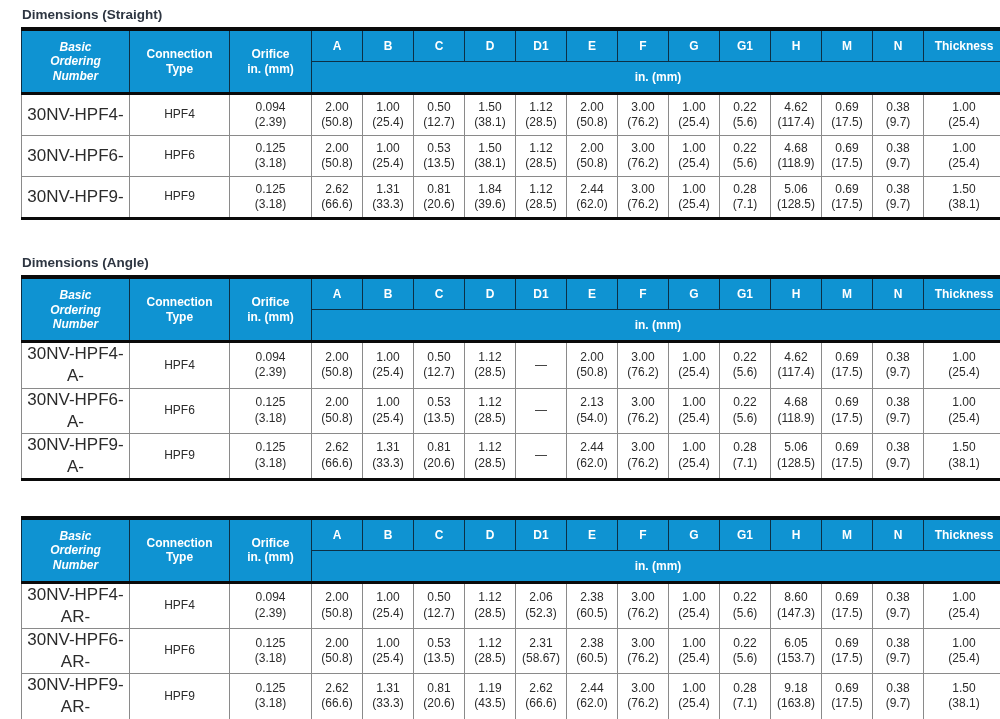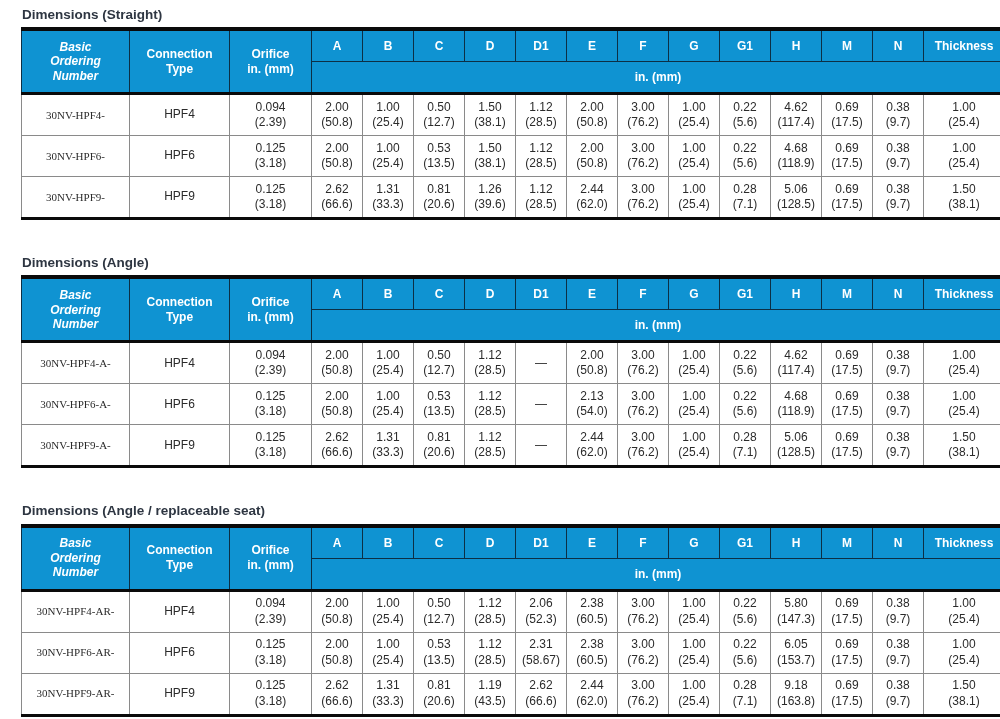--- a/index.html
+++ b/index.html
@@ -70,21 +70,21 @@
     height: 40px;
     border: 1px solid #8a8a8a;
     text-align: center;
     vertical-align: middle;
     font-size: 12px;
     line-height: 1.3;
     color: #2b2b2b;
     white-space: pre-line;
     padding: 0 1px;
   }
-  tbody td.td-bon { font-size: 11px; font-family: Liberation Serif, serif; }
+  tbody td.td-bon { font-size: 17px; }
 </style>
 </head>
 <body>
 
 <div class="page">
   <div>
   <section class="tbl-block">
     <h3 class="tbl-title">Dimensions (Straight)</h3>
     <table class="dim-table">
       <thead>
@@ -183,21 +183,21 @@
               <td class="td-bon">30NV-HPF9-</td>
               <td class="td-conn">HPF9</td>
               <td class="td-val">0.125
 (3.18)</td>
               <td class="td-val">2.62
 (66.6)</td>
               <td class="td-val">1.31
 (33.3)</td>
               <td class="td-val">0.81
 (20.6)</td>
-              <td class="td-val">1.26
+              <td class="td-val">1.84
 (39.6)</td>
               <td class="td-val">1.12
 (28.5)</td>
               <td class="td-val">2.44
 (62.0)</td>
               <td class="td-val">3.00
 (76.2)</td>
               <td class="td-val">1.00
 (25.4)</td>
               <td class="td-val">0.28
@@ -337,21 +337,20 @@
               <td class="td-val">0.38
 (9.7)</td>
               <td class="td-val">1.50
 (38.1)</td>
             </tr>
           </tbody>
     </table>
   </section>
 
   <section class="tbl-block">
-    <h3 class="tbl-title">Dimensions (Angle / replaceable seat)</h3>
     <table class="dim-table">
       <thead>
         <tr class="hrow1">
           <th class="th-span th-bon" rowspan="2">Basic
 Ordering
 Number</th>
           <th class="th-span th-conn" rowspan="2">Connection
 Type</th>
           <th class="th-span th-orif" rowspan="2">Orifice
 in. (mm)</th>
@@ -390,21 +389,21 @@
               <td class="td-val">2.06
 (52.3)</td>
               <td class="td-val">2.38
 (60.5)</td>
               <td class="td-val">3.00
 (76.2)</td>
               <td class="td-val">1.00
 (25.4)</td>
               <td class="td-val">0.22
 (5.6)</td>
-              <td class="td-val">5.80
+              <td class="td-val">8.60
 (147.3)</td>
               <td class="td-val">0.69
 (17.5)</td>
               <td class="td-val">0.38
 (9.7)</td>
               <td class="td-val">1.00
 (25.4)</td>
             </tr>
             <tr>
               <td class="td-bon">30NV-HPF6-AR-</td>

